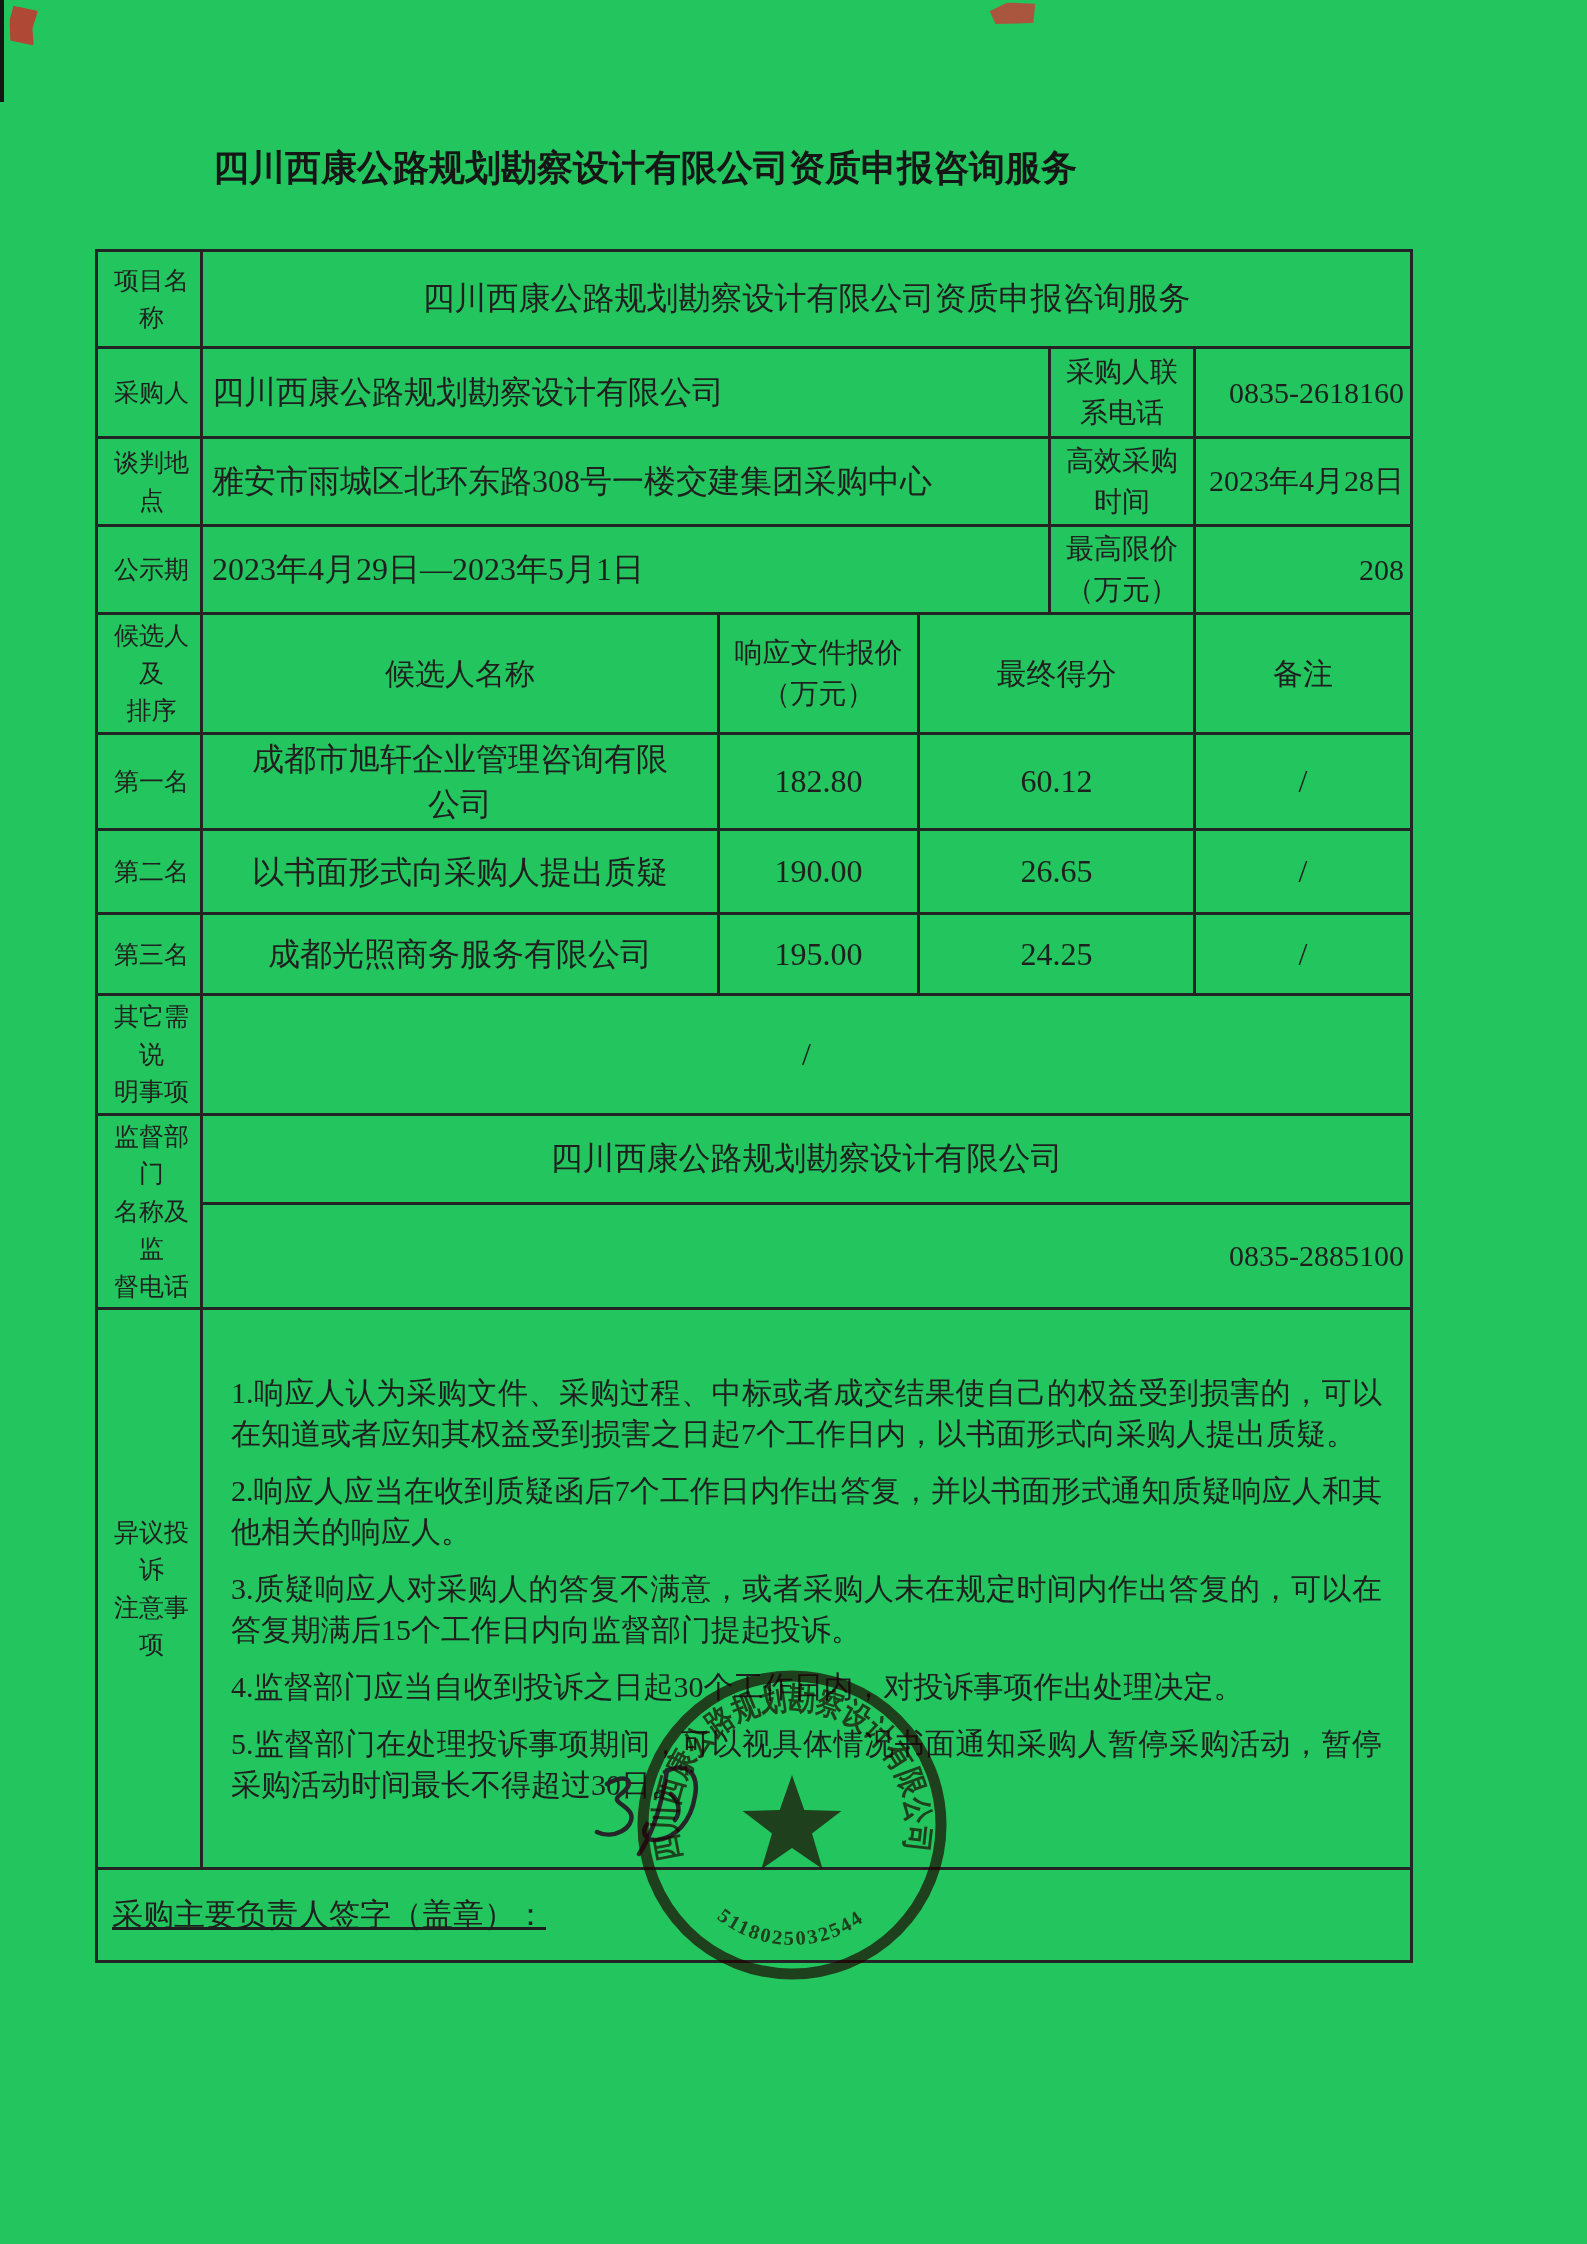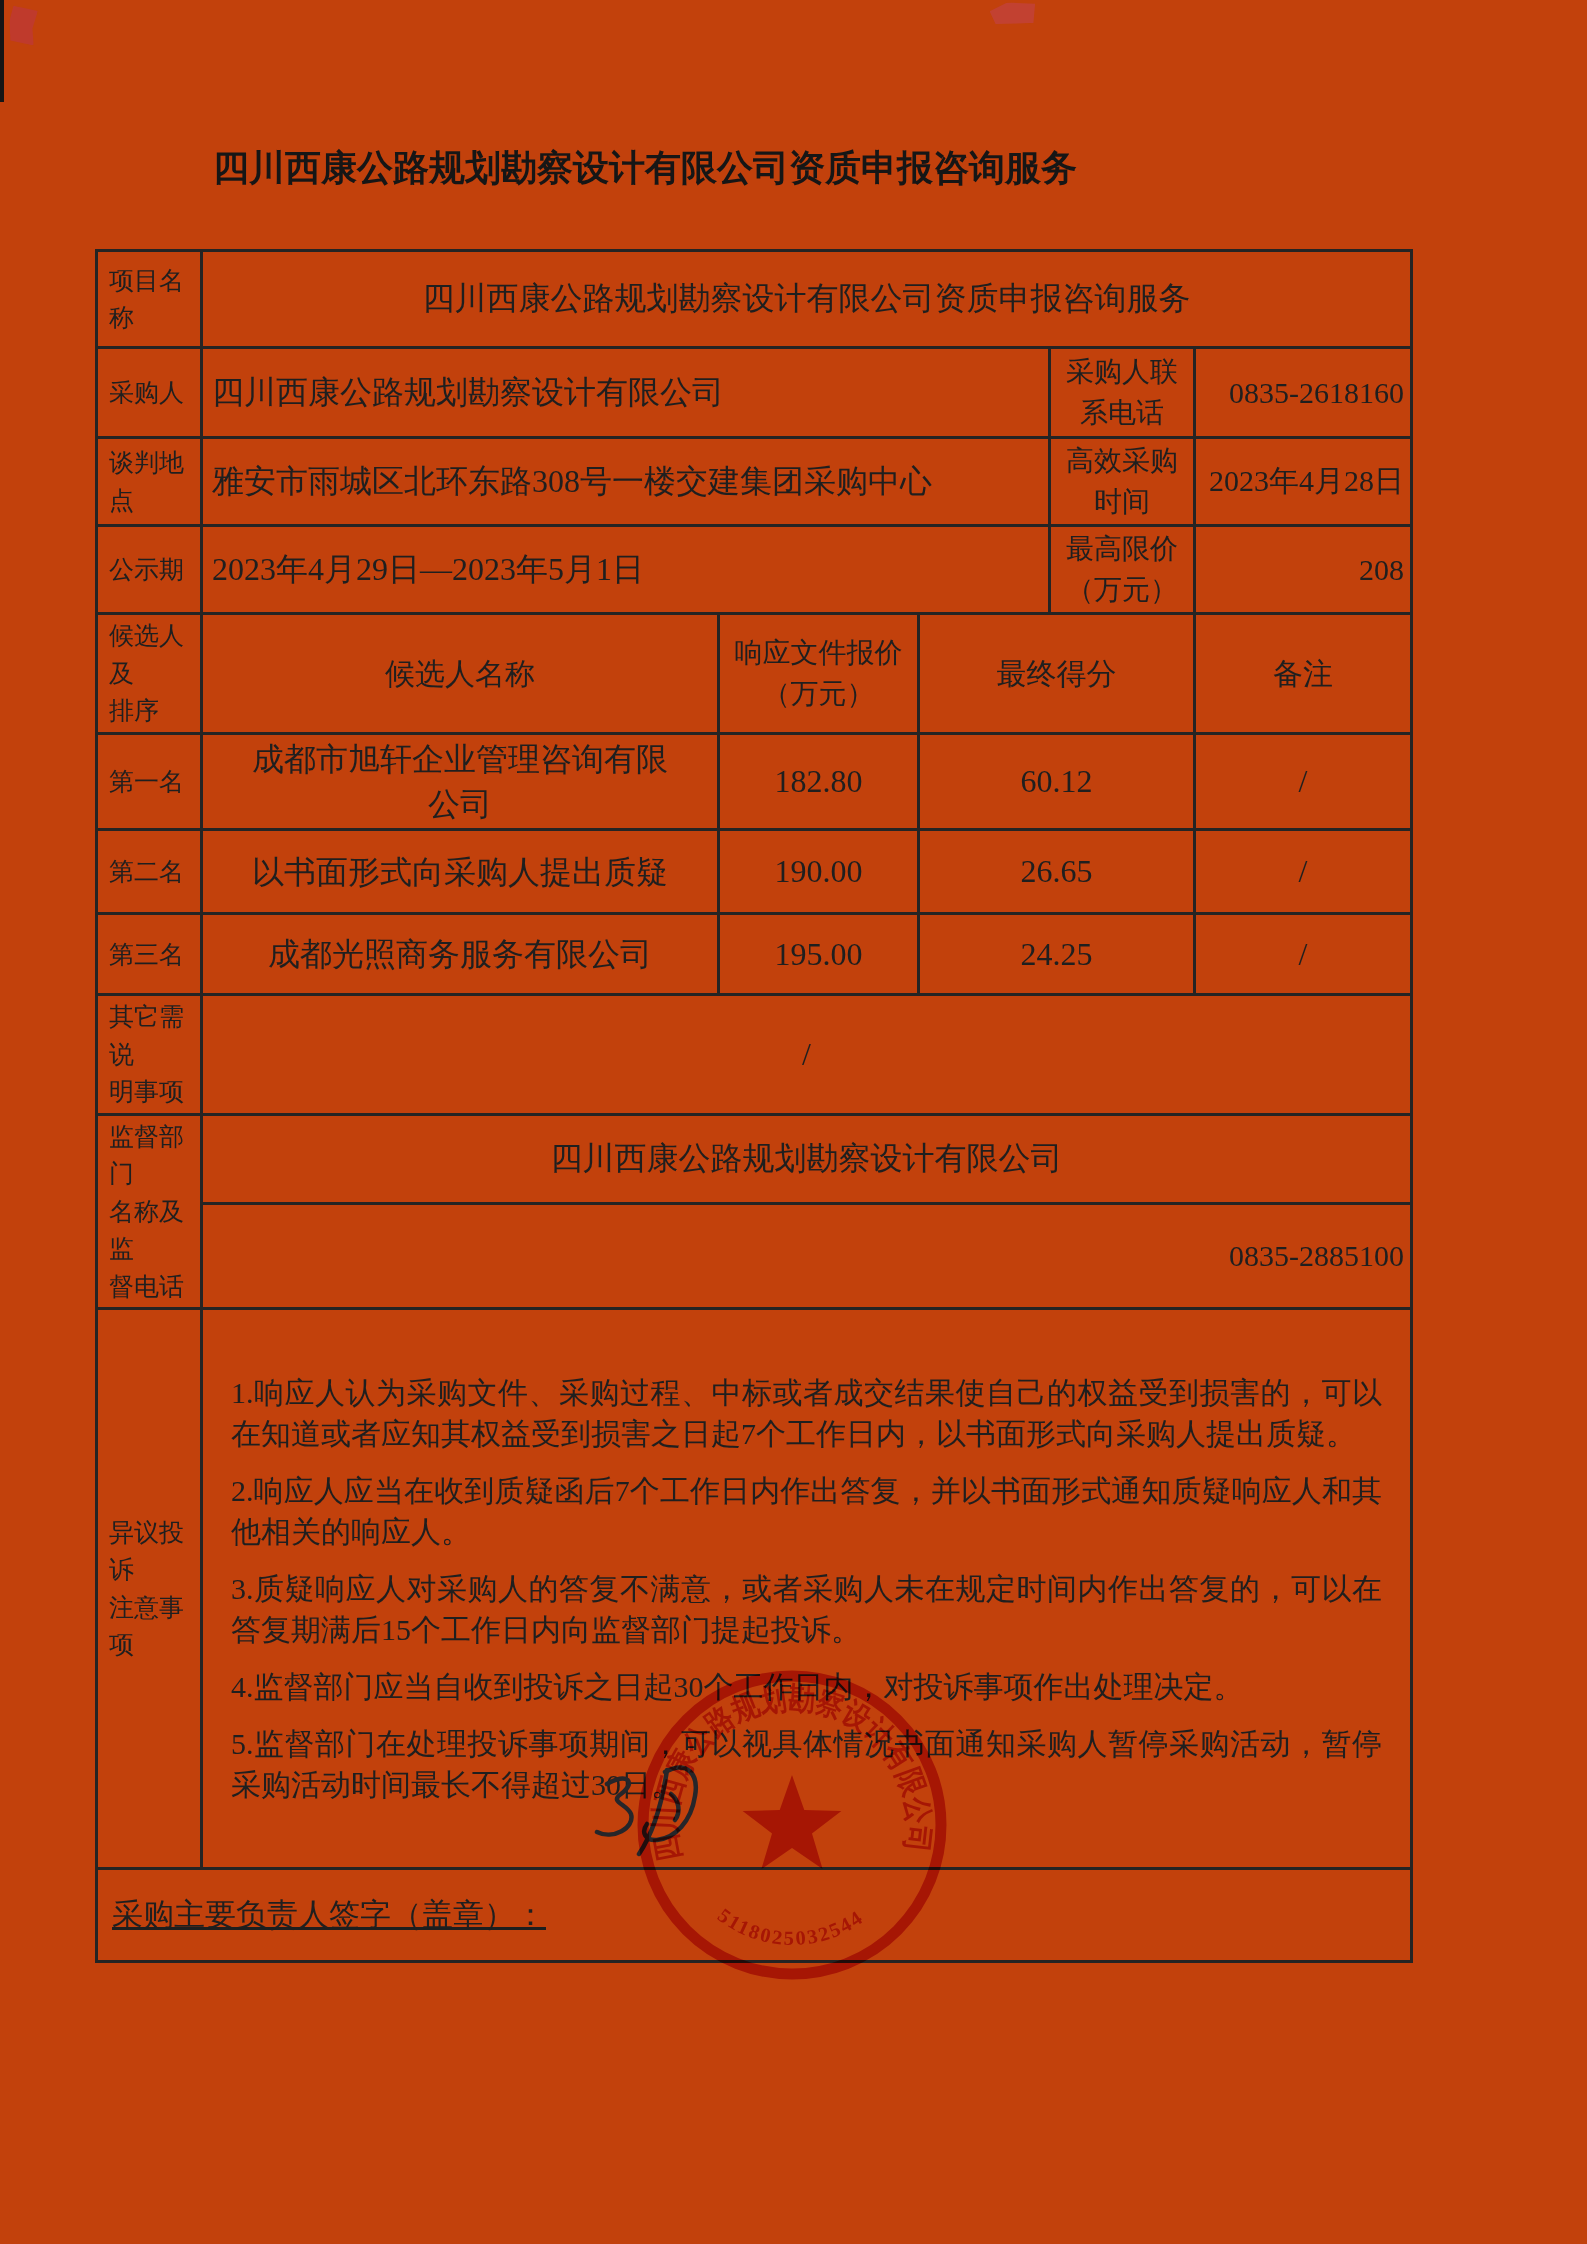--- a/index.html
+++ b/index.html
@@ -1,19 +1,19 @@
 <!DOCTYPE html>
 <html><head>
 <meta charset="utf-8">
 <style>
   html,body{margin:0;padding:0;background:#e8e8e8;}
   .page{
     position:relative;
     width:1587px;height:2244px;
-    background:#c2410c;
+    background:#22c55e;
     overflow:hidden;
     font-family:"Liberation Serif","DejaVu Serif",serif;
     color:#1f1f1f;
   }
   
   .edge-line{position:absolute;left:0;top:0;width:4px;height:102px;background:#151515;}
   .red-mark-1{
     position:absolute;left:9px;top:7px;width:27px;height:37px;
     background:#bf3a30;transform:rotate(7deg);
     clip-path:polygon(8% 0,100% 6%,88% 55%,100% 100%,12% 94%,0 40%);
@@ -35,21 +35,21 @@
   table.doc{
     position:absolute;left:95px;top:249px;width:1315px;
     border-collapse:collapse;table-layout:fixed;
   }
   table.doc td{
     border:3px solid #242424;
     vertical-align:middle;
     overflow:hidden;
     padding:2px 6px;
   }
-  .lbl{font-size:25px;line-height:1.5;text-align:left;padding-left:11px !important;white-space:pre-line;border-radius:6px;}
+  .lbl{font-size:25px;line-height:1.5;text-align:center;padding-left:11px !important;white-space:pre-line;border-radius:6px;}
   .content-l{font-size:32px;text-align:left;padding-left:9px !important;}
   .content-c{font-size:32px;text-align:center;}
   .sublbl{font-size:28px;line-height:1.45;text-align:center;white-space:pre-line;}
   .val{font-size:30px;text-align:right;}
   .hdr{font-size:30px;text-align:center;white-space:pre-line;line-height:1.45;}
   .hdr-price{font-size:28px;}
   .name-c{font-size:32px;text-align:center;white-space:pre-line;line-height:1.4;}
   .num{font-size:32px;text-align:center;}
   .slash{font-size:32px;text-align:center;}
   .objection-cell{

